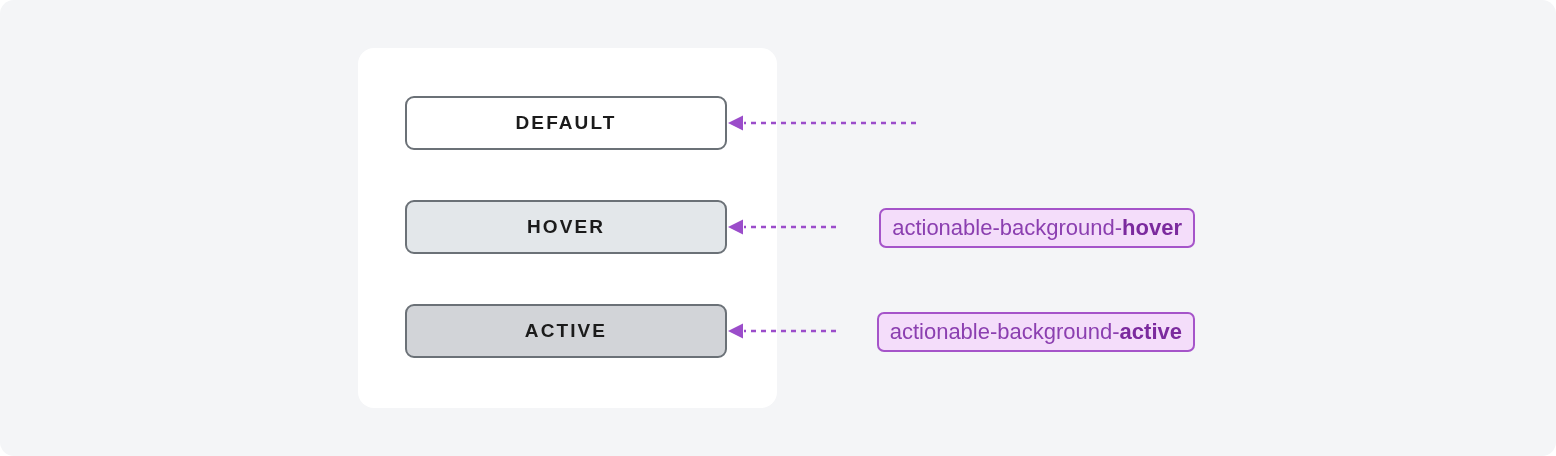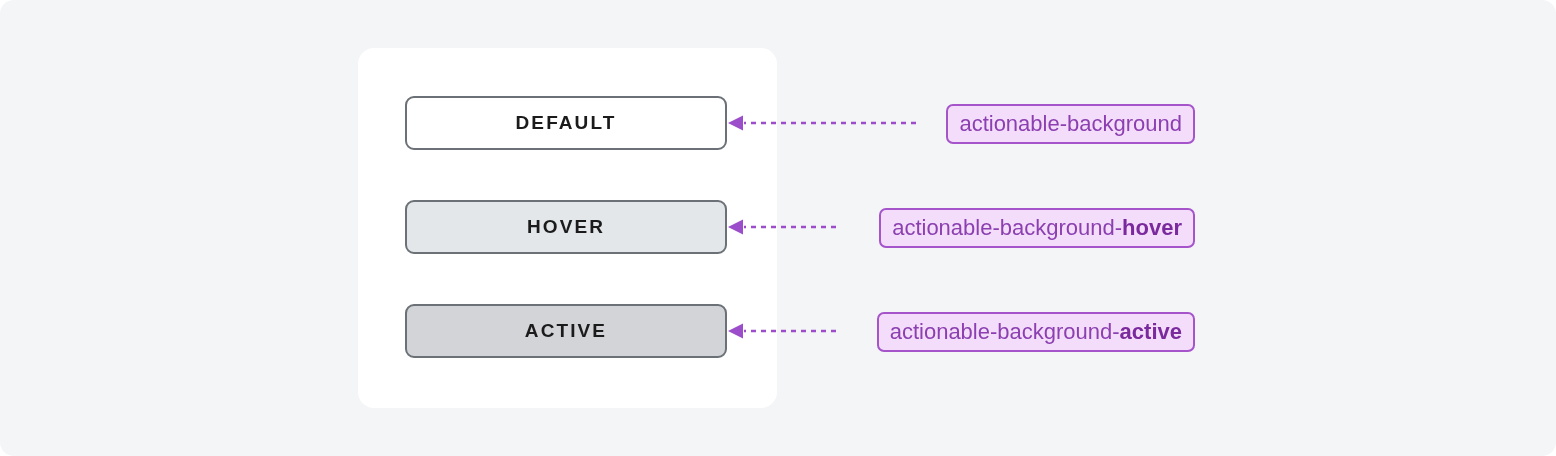--- a/index.html
+++ b/index.html
@@ -118,24 +118,20 @@
     </svg>
   </div>
 
   <div class="connector" style="left:728px; top:320px; width:108px;">
     <svg width="108" height="22" viewBox="0 0 108 22">
       <line x1="108" y1="11" x2="16" y2="11" stroke="#9b4dca" stroke-width="2.6" stroke-dasharray="5 5" stroke-linecap="butt"></line>
       <path d="M0 11 L15 3.5 L15 18.5 Z" fill="#9b4dca"></path>
     </svg>
   </div>
 
-  <div class="token token-default">
-    <span>actionable-background</span>
-      <b></b>
-  </div>
 
   <div class="token token-hover">
     <span>actionable-background-</span>
       <b>hover</b>
   </div>
 
   <div class="token token-active">
     <span>actionable-background-</span>
       <b>active</b>
   </div>

